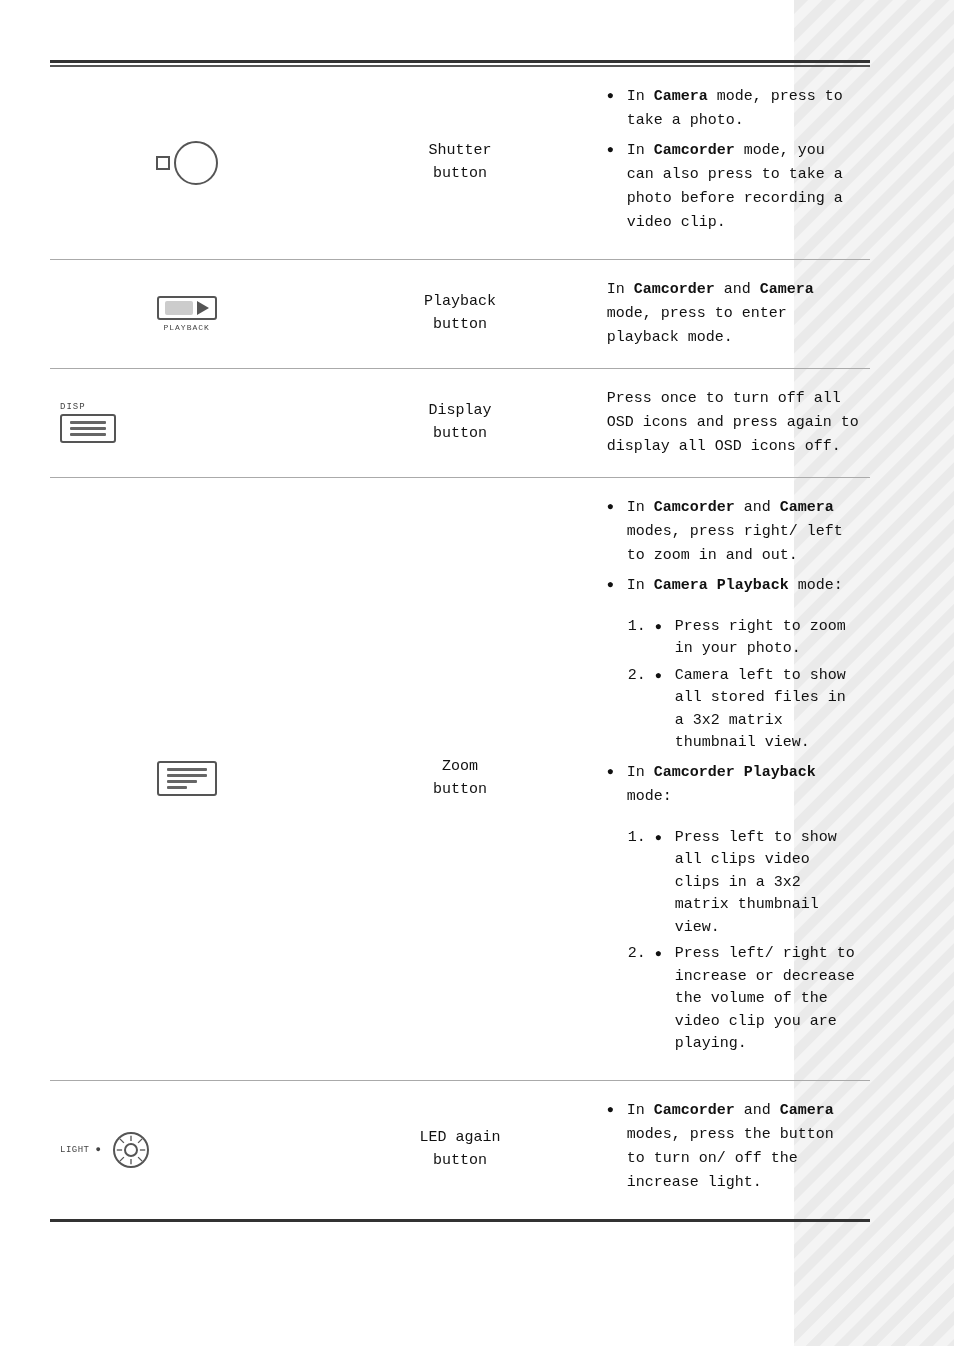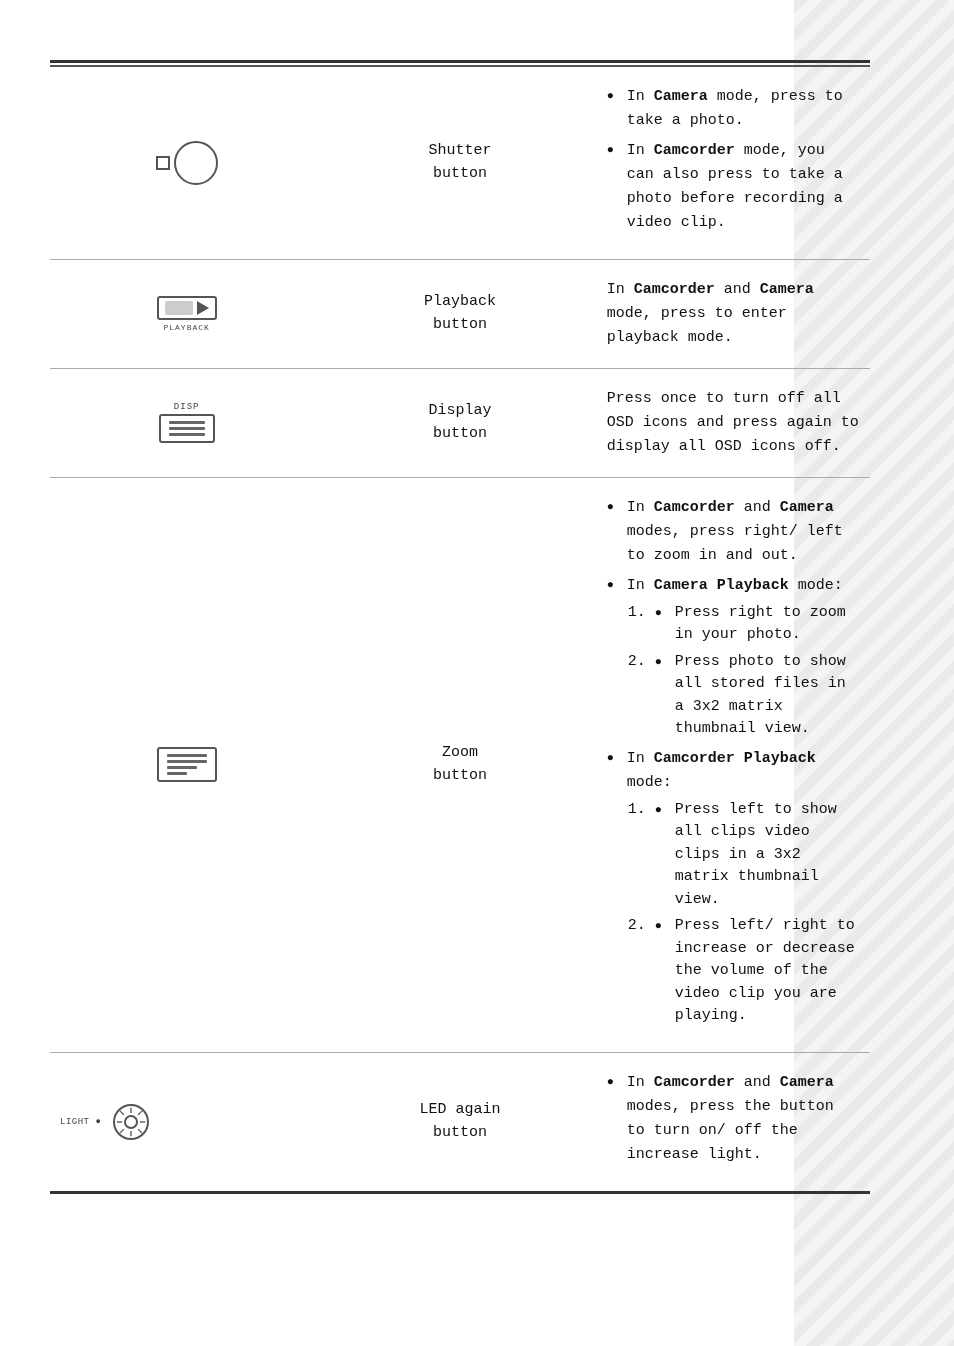--- a/index.html
+++ b/index.html
@@ -102,21 +102,21 @@
       content: '●';
       position: absolute;
       left: 0;
       font-size: 12px;
       top: 2px;
     }
 
     .ordered-sub {
       list-style: decimal;
       padding-left: 28px;
-      margin-top: 4px;
+      margin-top: 18px;
       margin-bottom: 4px;
     }
 
     .ordered-sub li {
       margin-bottom: 4px;
       line-height: 1.5;
     }
 
     strong {
       font-weight: bold;
@@ -178,21 +178,21 @@
       font-size: 8px;
       letter-spacing: 1px;
       color: #444;
       margin-top: 3px;
     }
 
     
     .disp-icon-wrap {
       display: flex;
       flex-direction: column;
-      align-items: center;
+      align-items: flex-start;
     }
 
     .disp-label-small {
       font-size: 9px;
       letter-spacing: 1px;
       color: #444;
       margin-bottom: 2px;
     }
 
     .disp-icon-inner {
@@ -375,21 +375,21 @@
         <td class="label-cell">
           <span>Zoom</span><br>
           <span>button</span>
         </td>
         <td class="desc-cell">
           <ul class="bullet-list">
             <li>In <strong>Camcorder</strong> and <strong>Camera</strong> modes, press right/ left to zoom in and out.</li>
             <li>In <strong>Camera Playback</strong> mode:
               <ol class="ordered-sub">
                 <li>Press right to zoom in your photo.</li>
-                <li>Press photo to show all stored files in a 3x2 matrix thumbnail view.</li>
+                <li>Camera left to show all stored files in a 3x2 matrix thumbnail view.</li>
               </ol>
             </li>
             <li>In <strong>Camcorder Playback</strong> mode:
               <ol class="ordered-sub">
                 <li>Press left to show all clips video clips in a 3x2 matrix thumbnail view.</li>
                 <li>Press left/ right to increase or decrease the volume of the video clip you are playing.</li>
               </ol>
             </li>
           </ul>
         </td>

